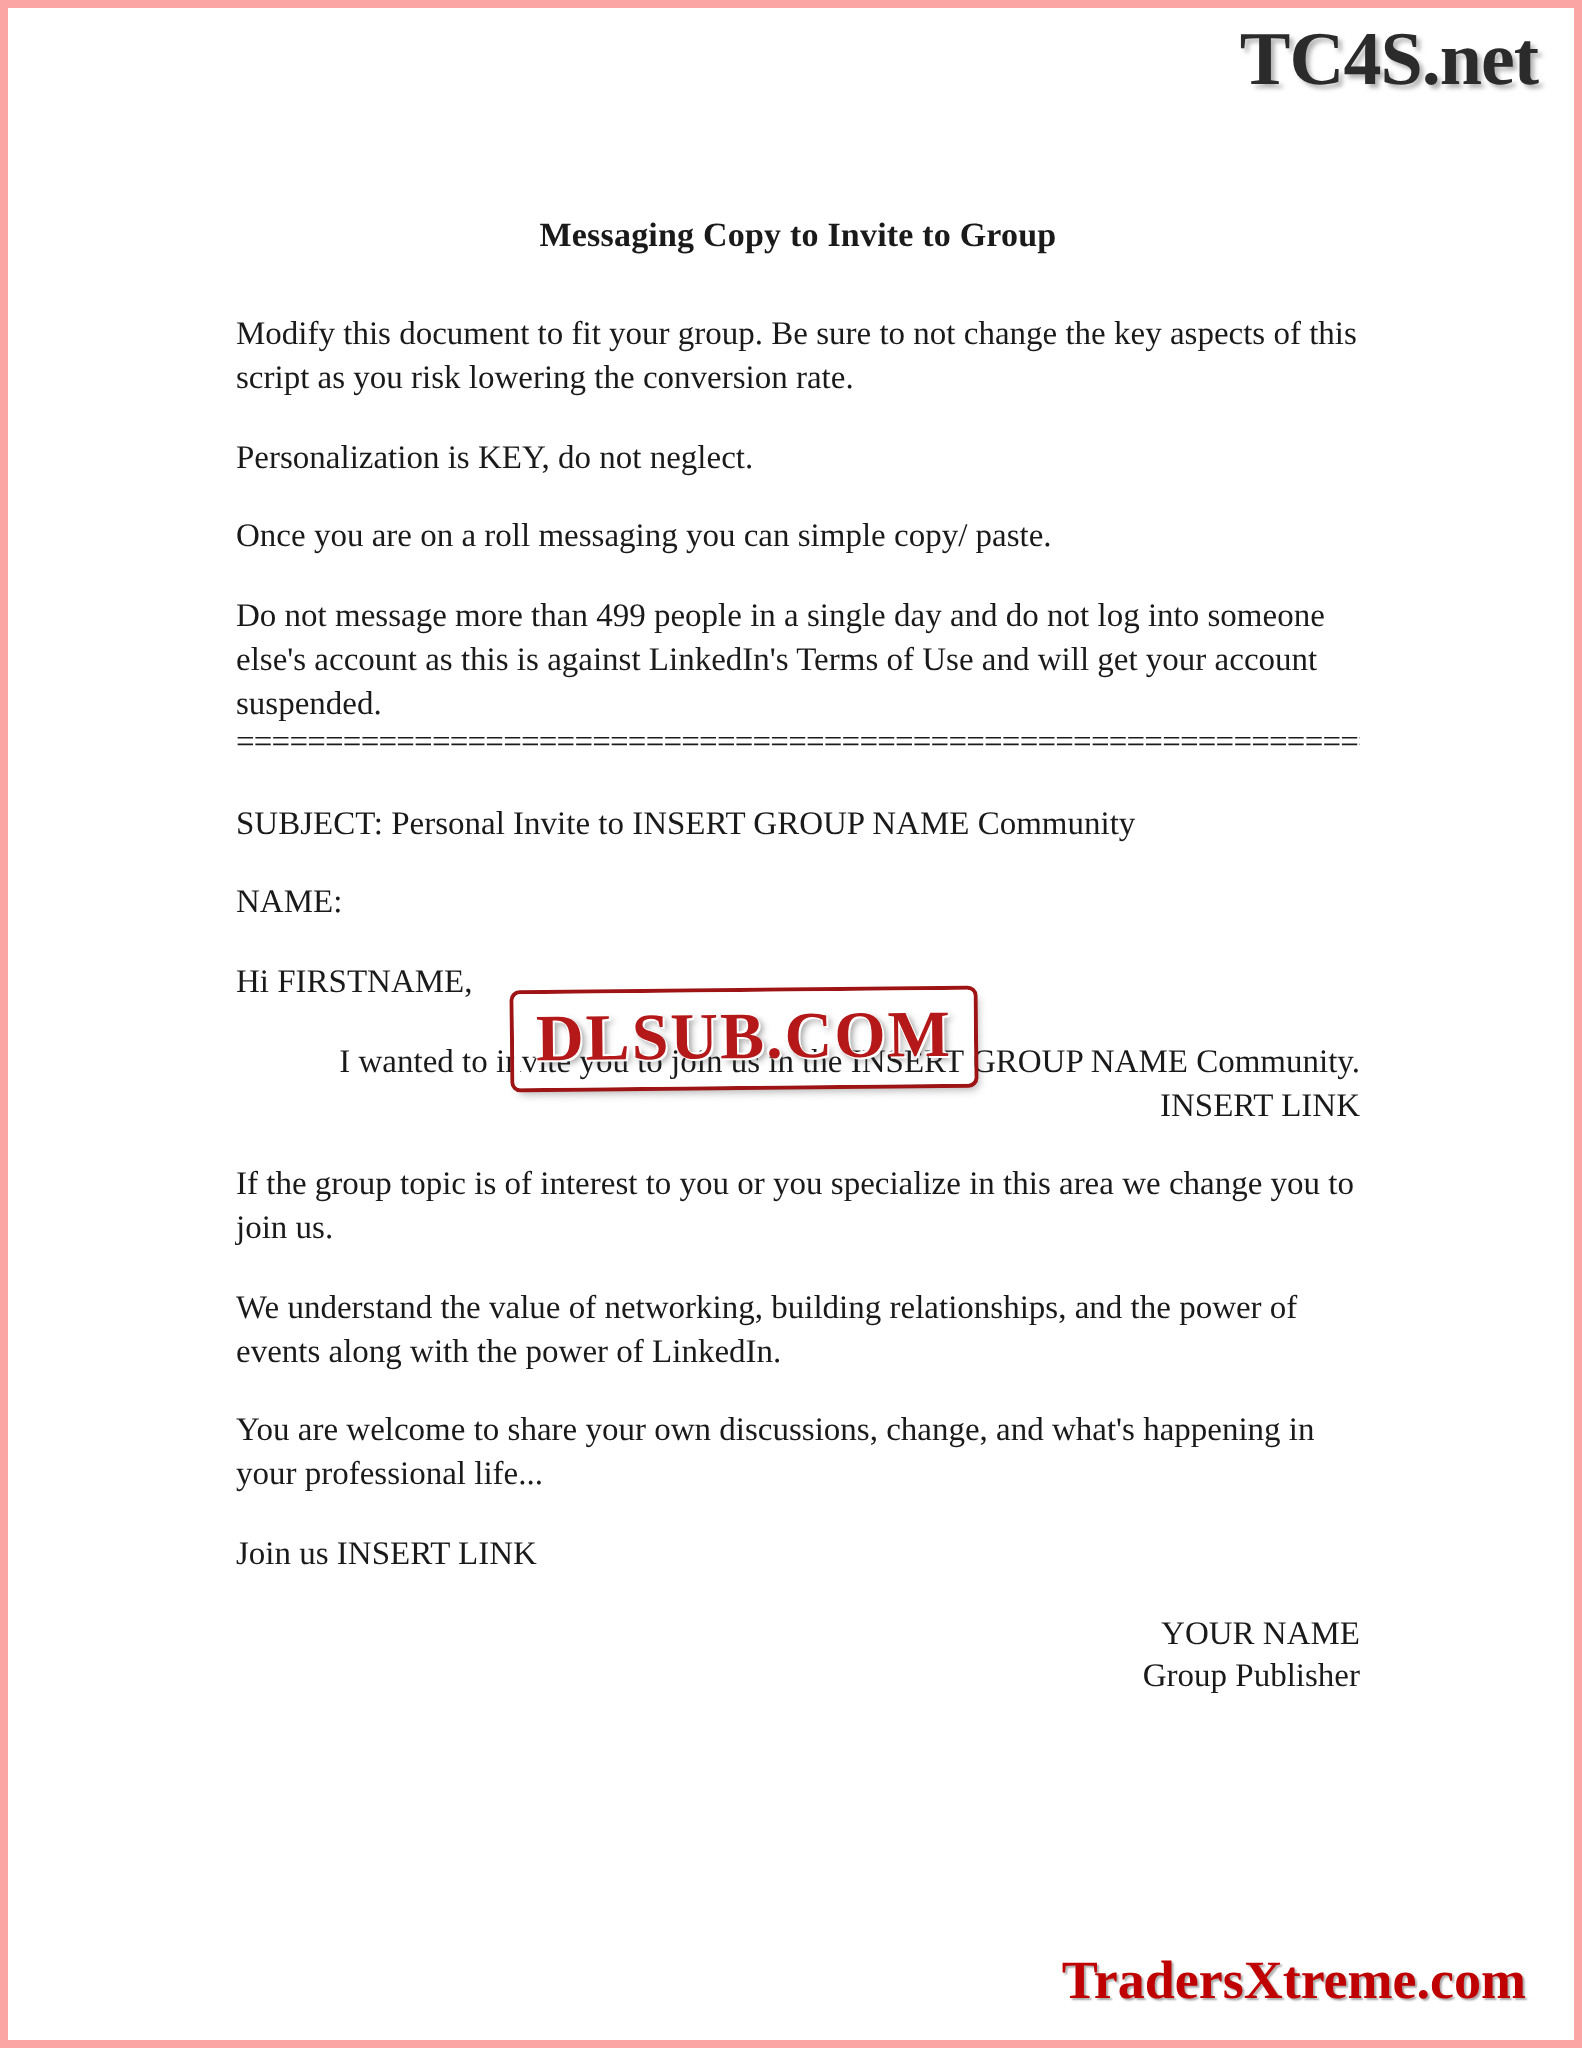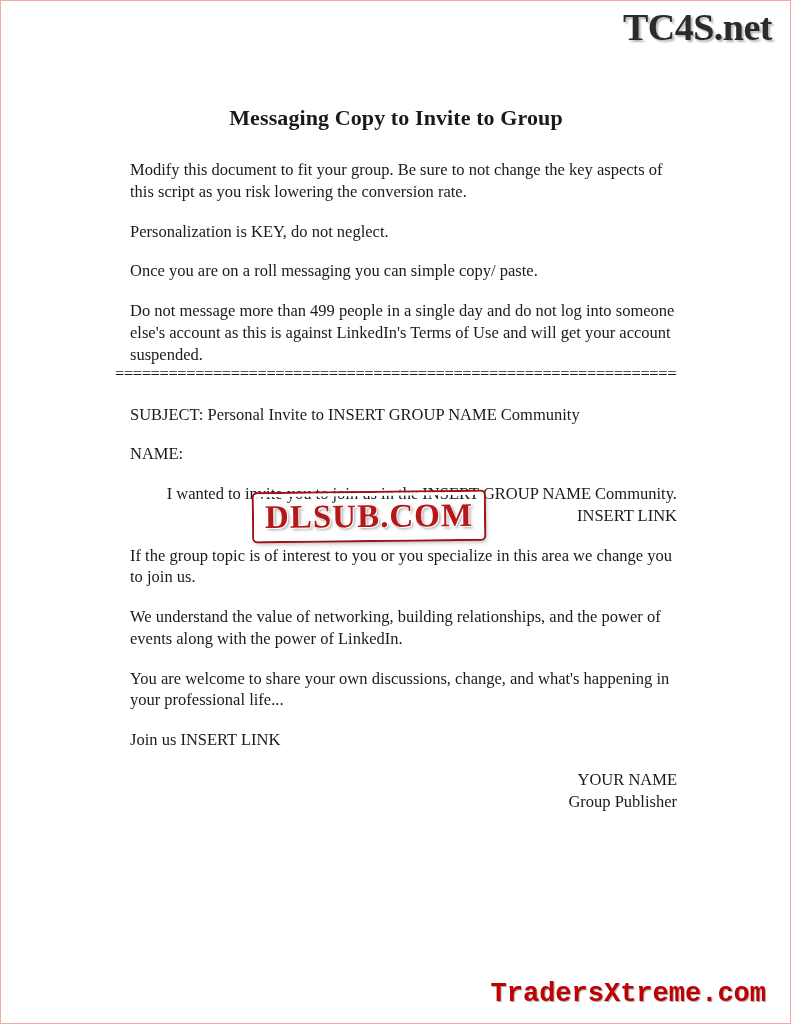--- a/index.html
+++ b/index.html
@@ -11,21 +11,21 @@
     height: 1024px;
     background: #ffffff;
     font-family: "Liberation Serif", serif;
     color: #1a1a1a;
     position: relative;
     overflow: hidden;
   }
   .page {
     position: absolute;
     inset: 0;
-    border: 1px solid #fca5a5;
+    border: 4px solid #fca5a5;
     box-sizing: border-box;
   }
 
   
   .brand-top {
     position: absolute;
     top: 4px;
     right: 18px;
     font-family: "Liberation Serif", serif;
     font-weight: bold;
@@ -34,21 +34,21 @@
     color: #2b2b2b;
     text-shadow: 2px 2px 2px rgba(120,120,120,0.55);
     white-space: nowrap;
   }
 
   
   .brand-bottom {
     position: absolute;
     bottom: 14px;
     right: 24px;
-    font-family: Liberation Mono, monospace;
+    font-family: Liberation Serif, serif;
     font-weight: bold;
     font-size: 27px;
     color: #c00000;
     text-shadow: 1px 1px 1px rgba(110,110,110,0.6);
     white-space: nowrap;
     text-align: center;
   }
 
   
   .stamp {
@@ -73,28 +73,28 @@
   
   .doc {
     position: absolute;
     left: 114px;
     top: 104px;
     width: 562px;
   }
   .doc-title {
     text-align: center;
     font-weight: bold;
-    font-size: 22px;
+    font-size: 17px;
     margin: 0 0 28px 0;
     letter-spacing: 0.1px;
   }
   .para {
     font-size: 16.5px;
     line-height: 1.32;
-    margin: 0 0 18px 15px;
+    margin: 0 0 18px 0;
   }
   .para.tight {
     margin-bottom: 0;
   }
   .rule {
     font-size: 16.5px;
     line-height: 1.1;
     letter-spacing: -0.4px;
     margin: 0 0 20px 0;
     white-space: nowrap;
@@ -132,20 +132,21 @@
 
     <p class="para">
       <span class="label">SUBJECT:</span>
       <span>Personal Invite to INSERT GROUP NAME Community</span>
     </p>
 
     <p class="para">
       <span class="label">NAME:</span>
     </p>
 
+    <p class="para">Hi FIRSTNAME,</p>
 
     <div class="nowrap-block">
       <div class="line">I wanted to invite you to join us in the INSERT GROUP NAME Community.</div>
       <div class="line">INSERT LINK</div>
     </div>
 
     <p class="para">If the group topic is of interest to you or you specialize in this area we change you to join us.</p>
     <p class="para">We understand the value of networking, building relationships, and the power of events along with the power of LinkedIn.</p>
     <p class="para">You are welcome to share your own discussions, change, and what's happening in your professional life...</p>
 

